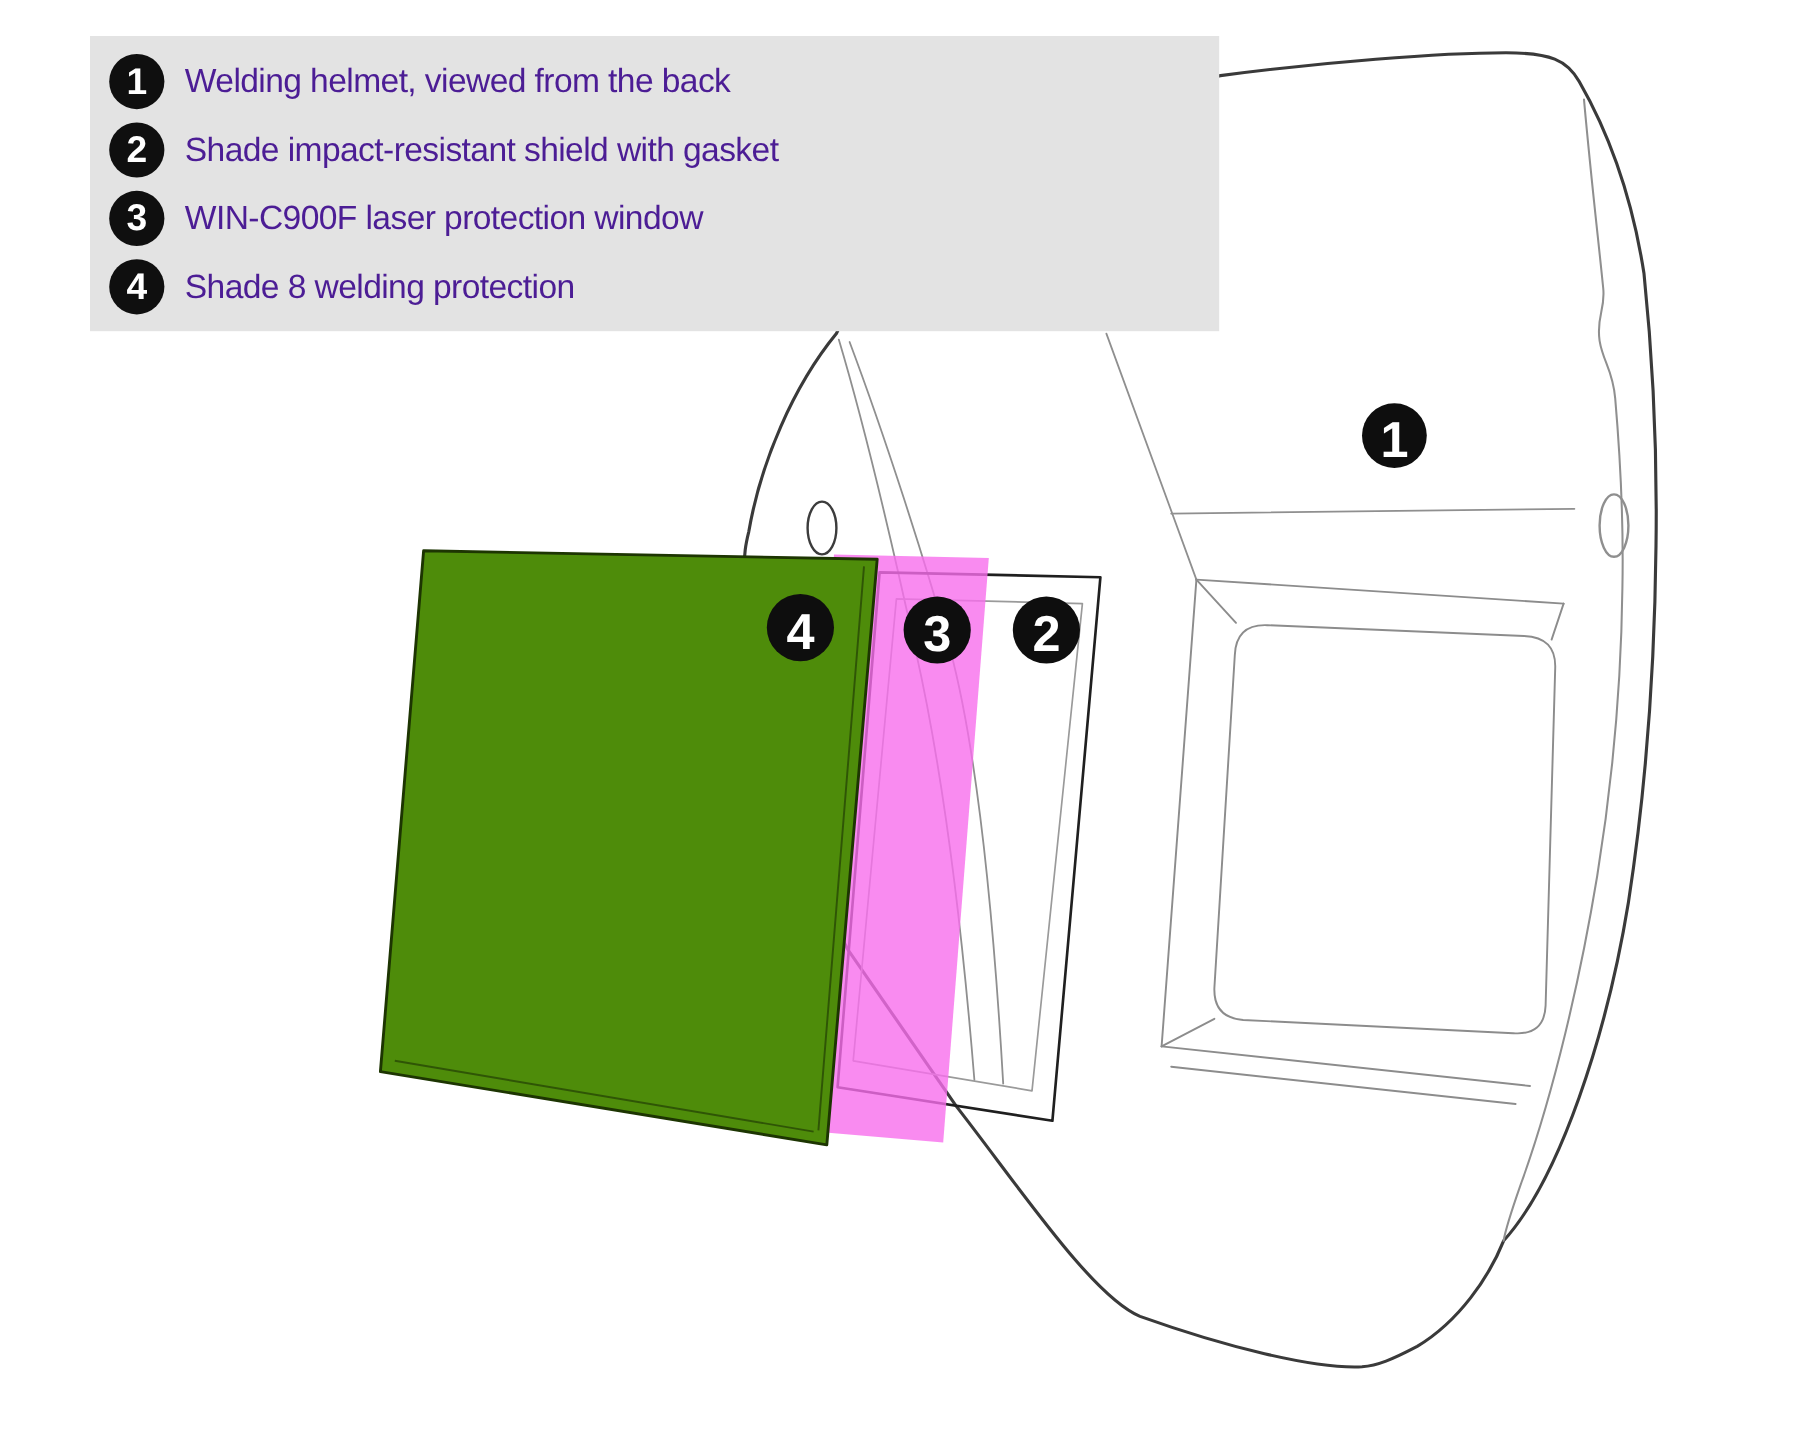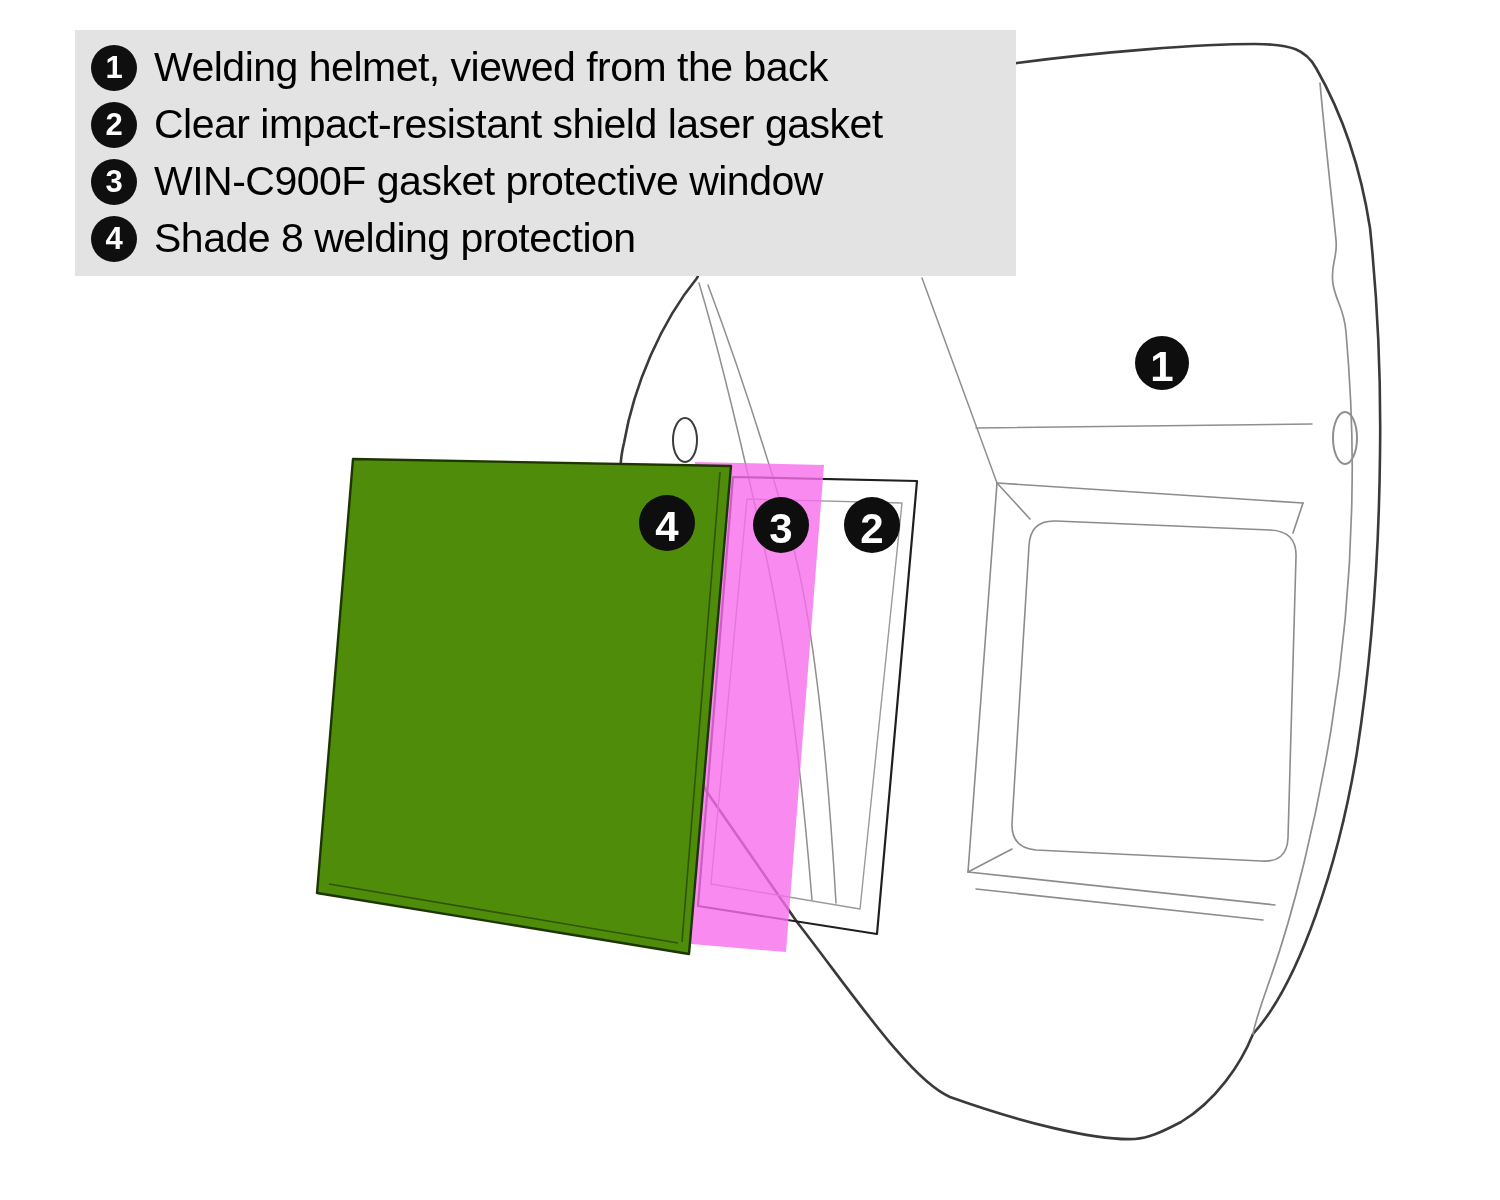--- a/index.html
+++ b/index.html
@@ -12,21 +12,21 @@
     position:absolute;left:75px;top:30px;width:941px;height:246px;
     background:#e3e3e3;z-index:2;box-sizing:border-box;padding:9px 0 0 16px;
   }
   .legend-row{display:flex;align-items:center;height:57px;}
   .lbadge{
     flex:0 0 auto;width:46px;height:46px;border-radius:50%;
     background:#0f0f0f;color:#ffffff;font-weight:bold;font-size:31px;
     display:flex;align-items:center;justify-content:center;margin-right:17px;
     line-height:1;
   }
-  .ltext{font-size:41px;color:#000000;white-space:nowrap;letter-spacing:-0.5px;}
+  .ltext{font-size:28px;color:#4c1d95;white-space:nowrap;letter-spacing:-0.5px;}
   .badge-num{
     font-weight:bold;font-size:42px;fill:#ffffff;
     text-anchor:middle;dominant-baseline:central;
   }
 </style>
 </head>
 <body>
 
 <div class="stage">
 
@@ -115,25 +115,25 @@
     </g>
   </svg>
 
   <div class="legend">
     <div class="legend-row">
       <span class="lbadge">1</span>
       <span class="ltext">Welding helmet, viewed from the back</span>
     </div>
     <div class="legend-row">
       <span class="lbadge">2</span>
-      <span class="ltext">Clear impact-resistant shield laser gasket</span>
+      <span class="ltext">Shade impact-resistant shield with gasket</span>
     </div>
     <div class="legend-row">
       <span class="lbadge">3</span>
-      <span class="ltext">WIN-C900F gasket protective window</span>
+      <span class="ltext">WIN-C900F laser protection window</span>
     </div>
     <div class="legend-row">
       <span class="lbadge">4</span>
       <span class="ltext">Shade 8 welding protection</span>
     </div>
   </div>
 
 </div>
 
 </body></html>

